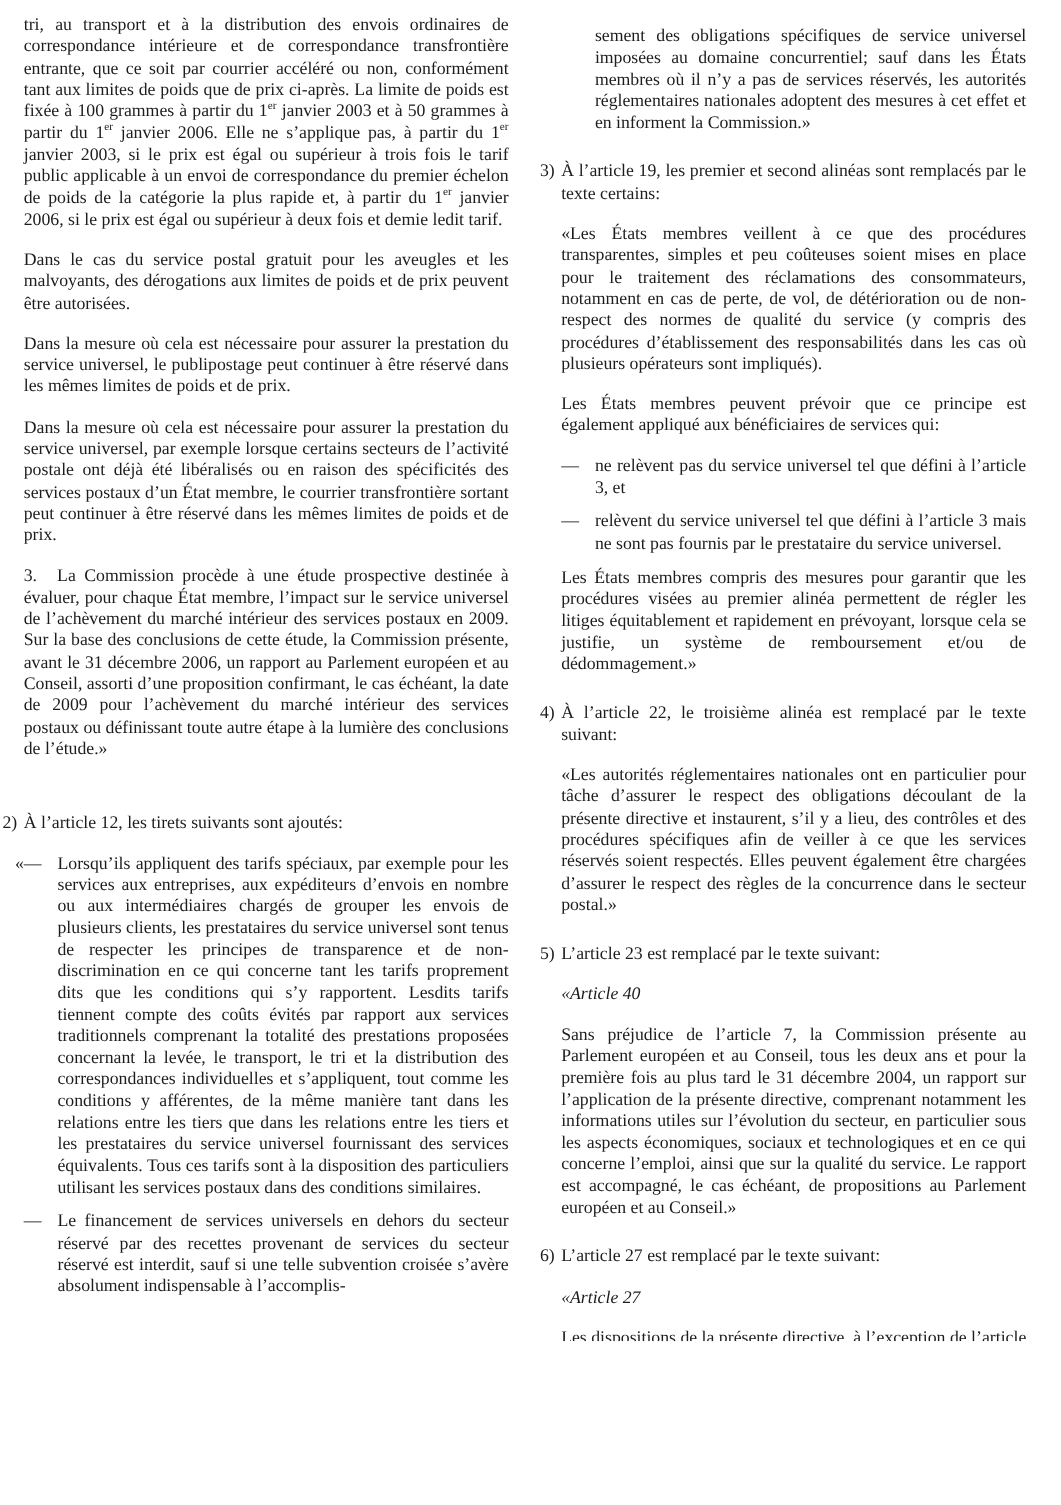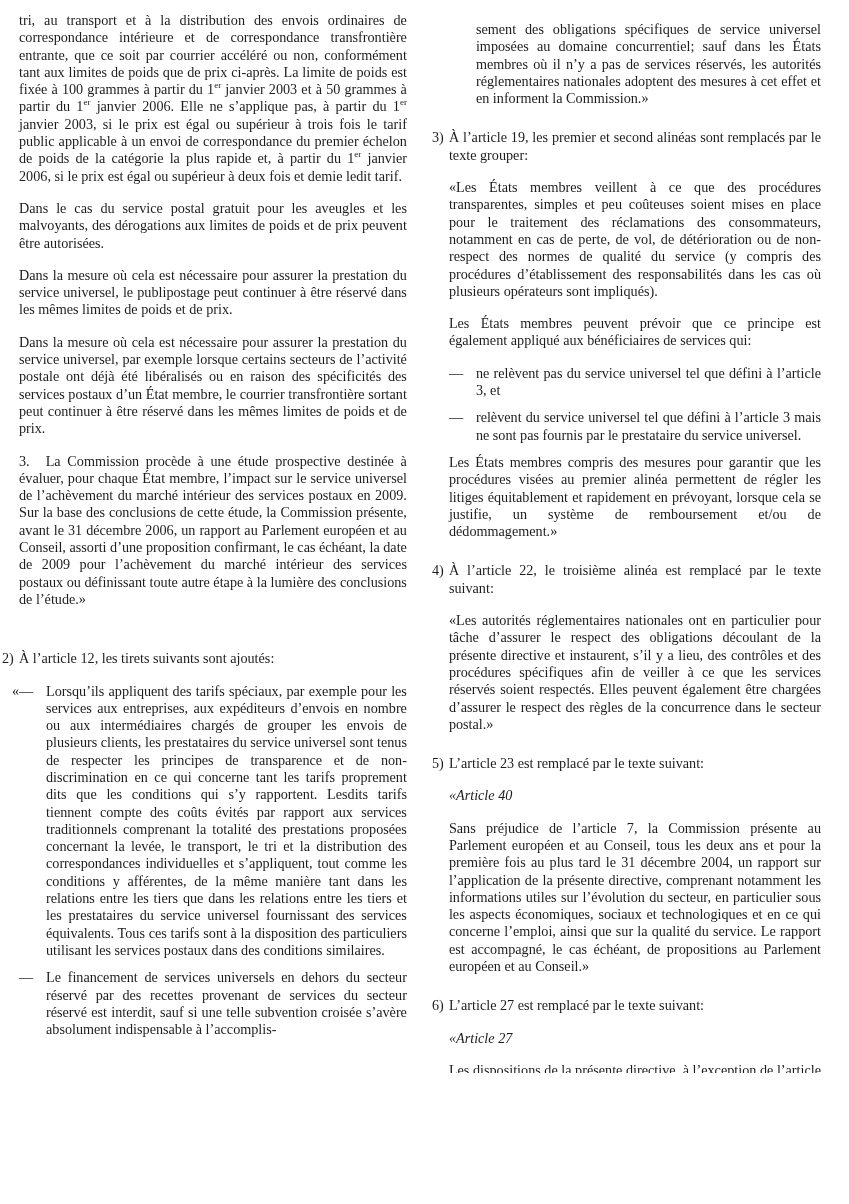--- a/index.html
+++ b/index.html
@@ -68,21 +68,21 @@
       </div>
     <div class="col col-right">
         <div class="item blk">
           <div class="item-body">
             <p class="blk p pindent">sement des obligations spécifiques de service universel imposées au domaine concurrentiel; sauf dans les États membres où il n’y a pas de services réservés, les autorités réglementaires nationales adoptent des mesures à cet effet et en informent la Commission.»</p>
           </div>
         </div>
         <div class="item blk">
           <span class="label">3)</span>
           <div class="item-body">
-            <p class="blk p">À l’article 19, les premier et second alinéas sont remplacés par le texte grouper:</p>
+            <p class="blk p">À l’article 19, les premier et second alinéas sont remplacés par le texte certains:</p>
             <p class="blk p">«Les États membres veillent à ce que des procédures transparentes, simples et peu coûteuses soient mises en place pour le traitement des réclamations des consommateurs, notamment en cas de perte, de vol, de détérioration ou de non-respect des normes de qualité du service (y compris des procédures d’établissement des responsabilités dans les cas où plusieurs opérateurs sont impliqués).</p>
             <p class="blk p">Les États membres peuvent prévoir que ce principe est également appliqué aux bénéficiaires de services qui:</p>
             <div class="tiret">
               <span class="dash">—</span>
               <p>ne relèvent pas du service universel tel que défini à l’article 3, et</p>
             </div>
             <div class="tiret">
               <span class="dash">—</span>
               <p>relèvent du service universel tel que défini à l’article 3 mais ne sont pas fournis par le prestataire du service universel.</p>
             </div>

